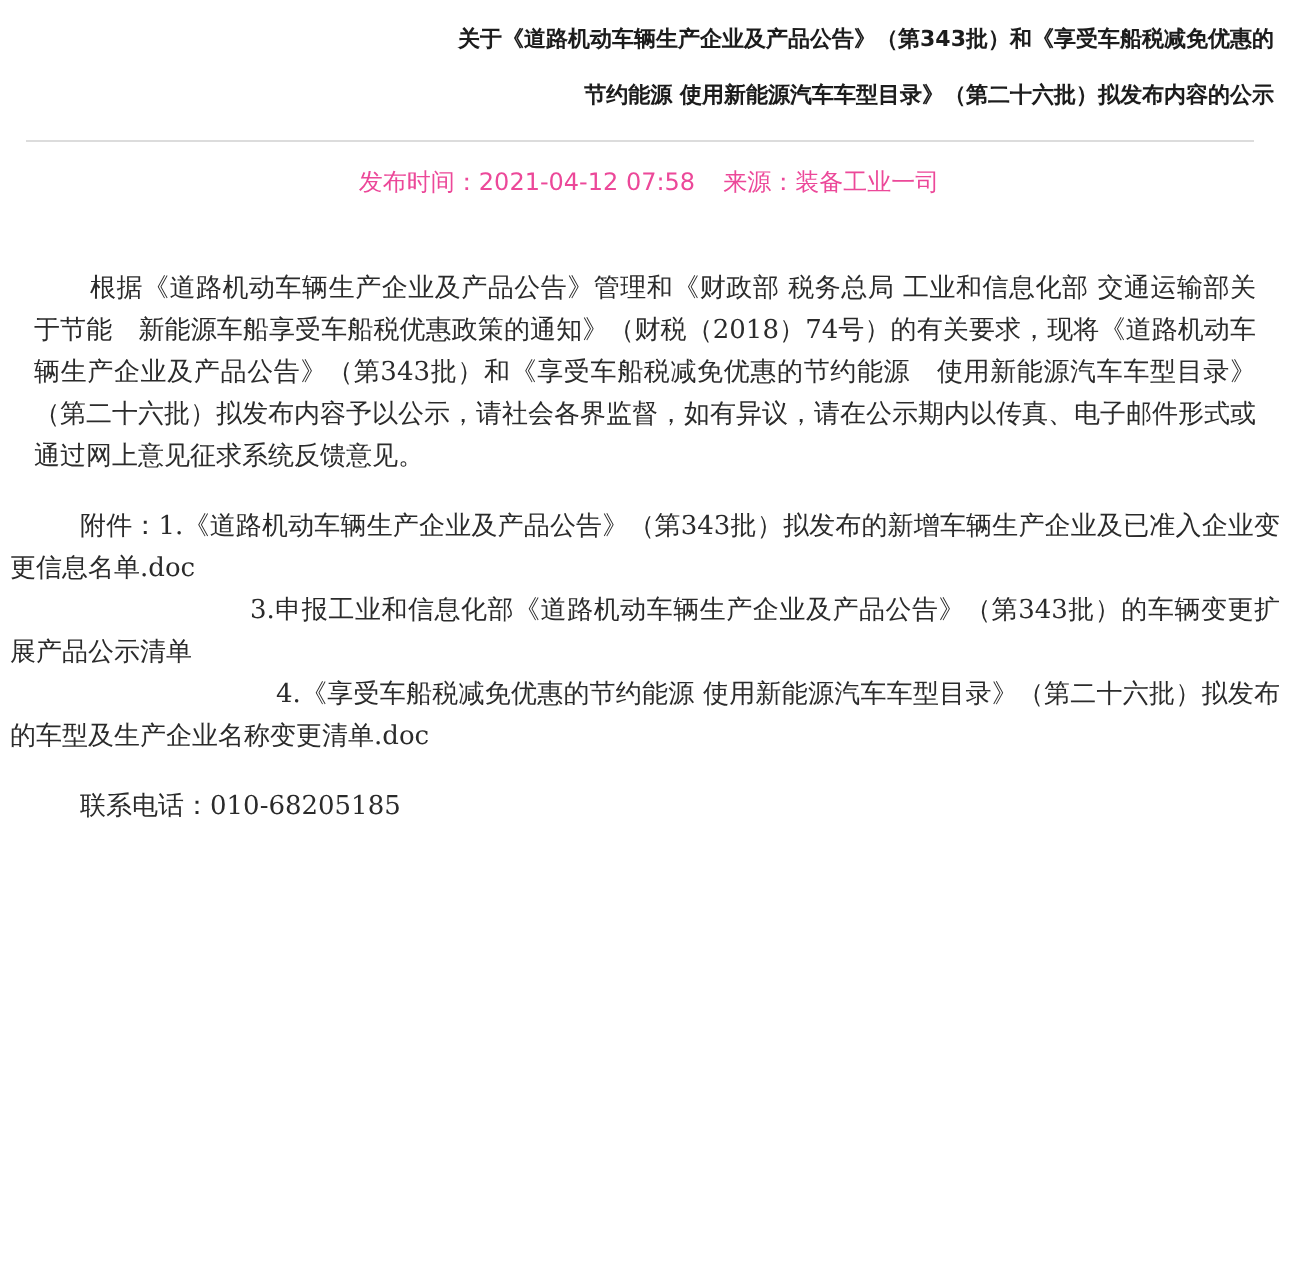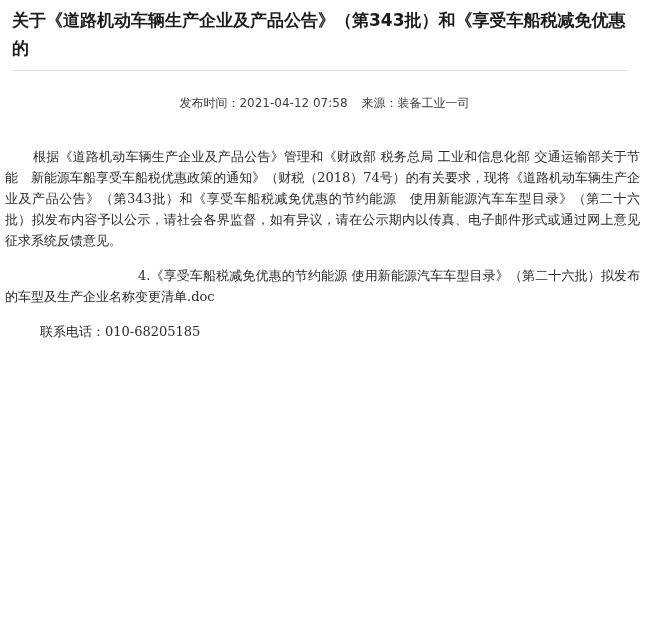--- a/index.html
+++ b/index.html
@@ -5,64 +5,67 @@
   html,body{margin:0;padding:0;}
   body{
     width:649px;height:636px;background:#ffffff;overflow:hidden;
     font-family:"DejaVu Serif","Liberation Serif",serif;
     color:#2b2b2b;
   }
   .page{position:relative;width:649px;height:636px;}
   .title{
     margin:6px 12px 0 12px;
     font-family:"DejaVu Sans","Liberation Sans",sans-serif;
-    font-weight:bold;font-size:17px;line-height:28px;
-    text-align:left;color:#1c1c1c;
+    font-weight:bold;font-size:11px;line-height:28px;
+    text-align:right;color:#1c1c1c;
   }
   .title .tline{display:block;}
   .divider{border-top:1px solid #dcdcdc;margin:8px 22px 0 13px;height:0;}
   .meta{
-    margin-top:24px;text-align:center;
+    margin-top:12px;text-align:center;
     font-family:"DejaVu Sans","Liberation Sans",sans-serif;
-    font-size:12px;color:#404040;
+    font-size:12px;color:#ec4899;
   }
   .meta .src-label{margin-left:14px;}
   .doc-body{
     margin:34px 9px 0 5px;
     font-size:13px;line-height:21px;text-align:justify;
   }
-  .para{margin:0;text-indent:28px;}
+  .para{margin:12px;text-indent:28px;}
   .attachments{margin-top:14px;}
   .att{margin:0;}
   .att-1{text-indent:35px;}
   .att-2,.att-3{text-indent:120px;}
   .att-4{text-indent:133px;}
   .contact{margin-top:15px;}
   .contact-line{margin:0;text-indent:35px;line-height:20px;}
 </style>
 </head>
 <body>
 
 <div class="page">
 
   <h1 class="title">
     <span class="tline">关于《道路机动车辆生产企业及产品公告》（第343批）和《享受车船税减免优惠的</span>
+    <span class="tline">节约能源 使用新能源汽车车型目录》（第二十六批）拟发布内容的公示</span>
   </h1>
 
   <div class="divider"></div>
 
   <div class="meta">
     <span>发布时间：</span><span>2021-04-12 07:58</span><span class="src-label">来源：</span><span>装备工业一司</span>
   </div>
 
   <div class="doc-body">
 
     <p class="para">根据《道路机动车辆生产企业及产品公告》管理和《财政部 税务总局 工业和信息化部 交通运输部关于节能　新能源车船享受车船税优惠政策的通知》（财税（2018）74号）的有关要求，现将《道路机动车辆生产企业及产品公告》（第343批）和《享受车船税减免优惠的节约能源　使用新能源汽车车型目录》（第二十六批）拟发布内容予以公示，请社会各界监督，如有异议，请在公示期内以传真、电子邮件形式或通过网上意见征求系统反馈意见。</p>
 
     <div class="attachments">
+      <p class="att att-1">附件：1.《道路机动车辆生产企业及产品公告》（第343批）拟发布的新增车辆生产企业及已准入企业变更信息名单.doc</p>
+      <p class="att att-3">3.申报工业和信息化部《道路机动车辆生产企业及产品公告》（第343批）的车辆变更扩展产品公示清单</p>
       <p class="att att-4">4.《享受车船税减免优惠的节约能源 使用新能源汽车车型目录》（第二十六批）拟发布的车型及生产企业名称变更清单.doc</p>
     </div>
 
     <div class="contact">
       <p class="contact-line">
         <span>联系电话：</span><span>010-68205185</span>
       </p>
 
     </div>
 

